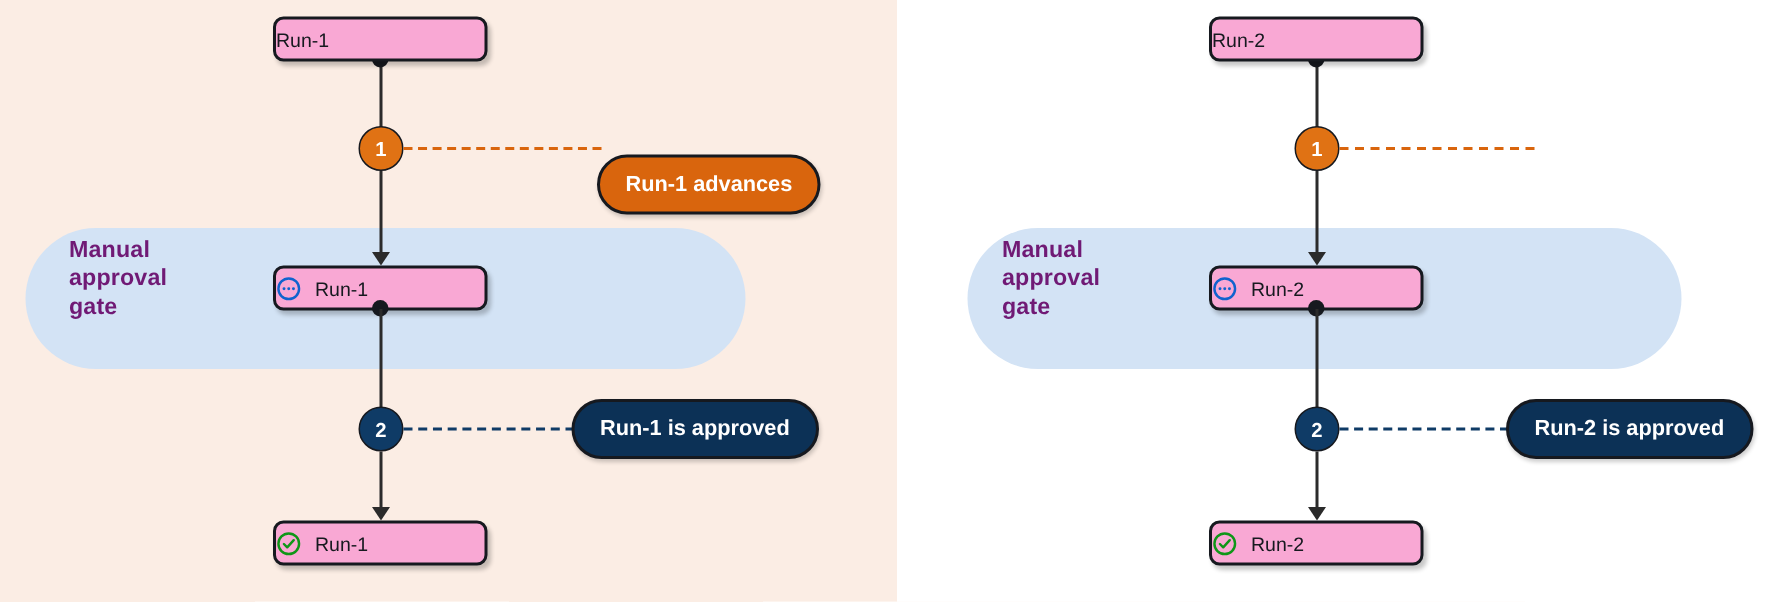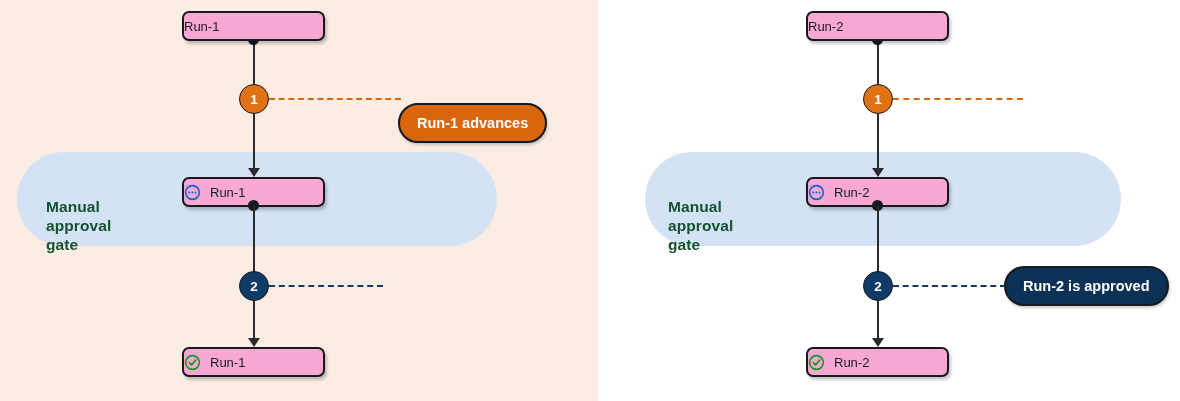--- a/index.html
+++ b/index.html
@@ -36,24 +36,23 @@
     position: absolute;
     height: 94px;
     border-radius: 47px;
     background: #D3E3F5;
   }
   .gate-label {
     position: absolute;
     font-weight: bold;
     font-size: 15.5px;
     line-height: 19px;
-    color: #14532d;
+    color: #701a75;
     letter-spacing: 0.1px;
     white-space: pre-line;
-    margin-top: 40px;
   }
 
   
   .node-box {
     position: absolute;
     height: 30px;
     background: #f9a8d4;
     border: 2px solid #16191F;
     border-radius: 7px;
     box-shadow: 2px 3px 3px rgba(0,0,0,0.22);
@@ -169,20 +168,21 @@
       </svg>
     </span>
     <span class="node-label">Run-1</span>
   </div>
 
   <div class="dot" style="left:248px; top:200px;"></div>
   <div class="connector" style="left:253px; top:206px; height:80px;"></div>
 
   <div class="step-badge navy" style="left:239px; top:271px;">2</div>
   <div class="dash-line navy" style="left:269px; top:285px; width:114px;"></div>
+  <div class="pill navy" style="left:381px; top:266px;">Run-1 is approved</div>
 
   <div class="connector" style="left:253px; top:301px; height:39px;"></div>
   <div class="arrowhead" style="left:248px; top:338px;"></div>
 
   <div class="node-box" style="left:182px; top:347px; width:143px;">
     <span class="node-icon">
       <svg width="17" height="17" viewBox="0 0 20 20">
         <circle cx="10" cy="10" r="8.1" fill="none" stroke="#0F9618" stroke-width="1.9"></circle>
         <path d="M6.2 10.2 L8.8 12.8 L13.9 7.2" fill="none" stroke="#0F9618" stroke-width="1.9" stroke-linecap="round" stroke-linejoin="round"></path>
       </svg>

